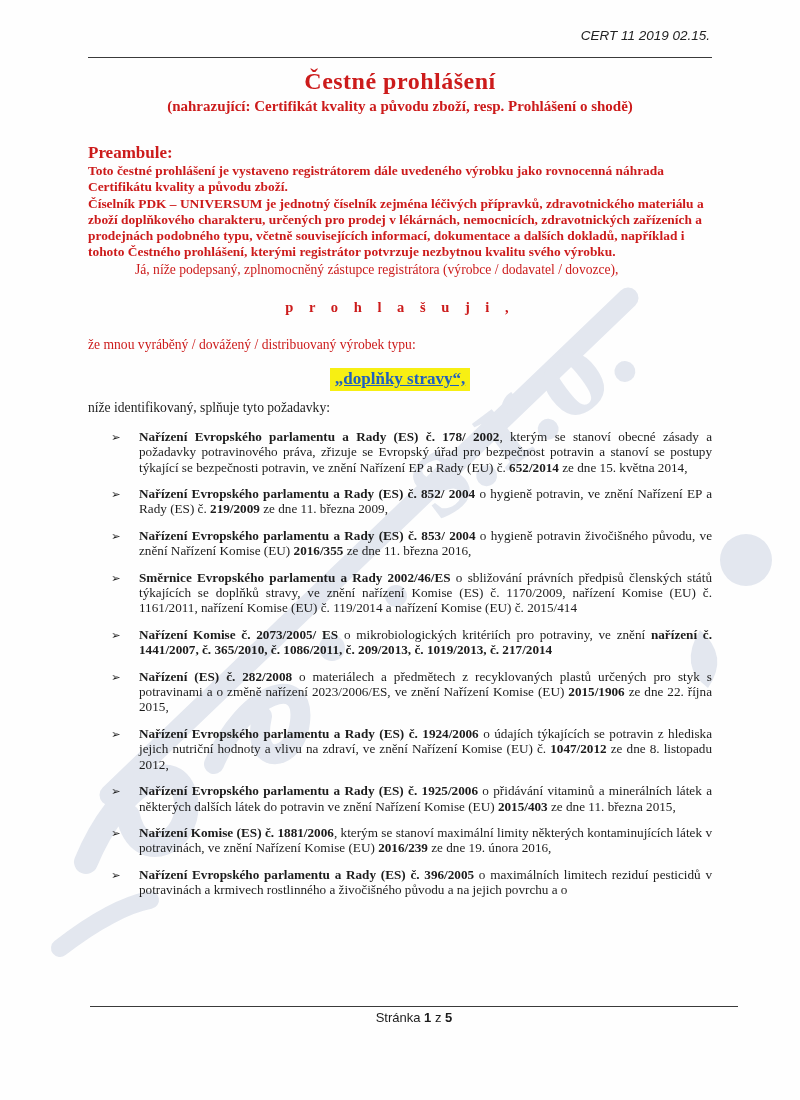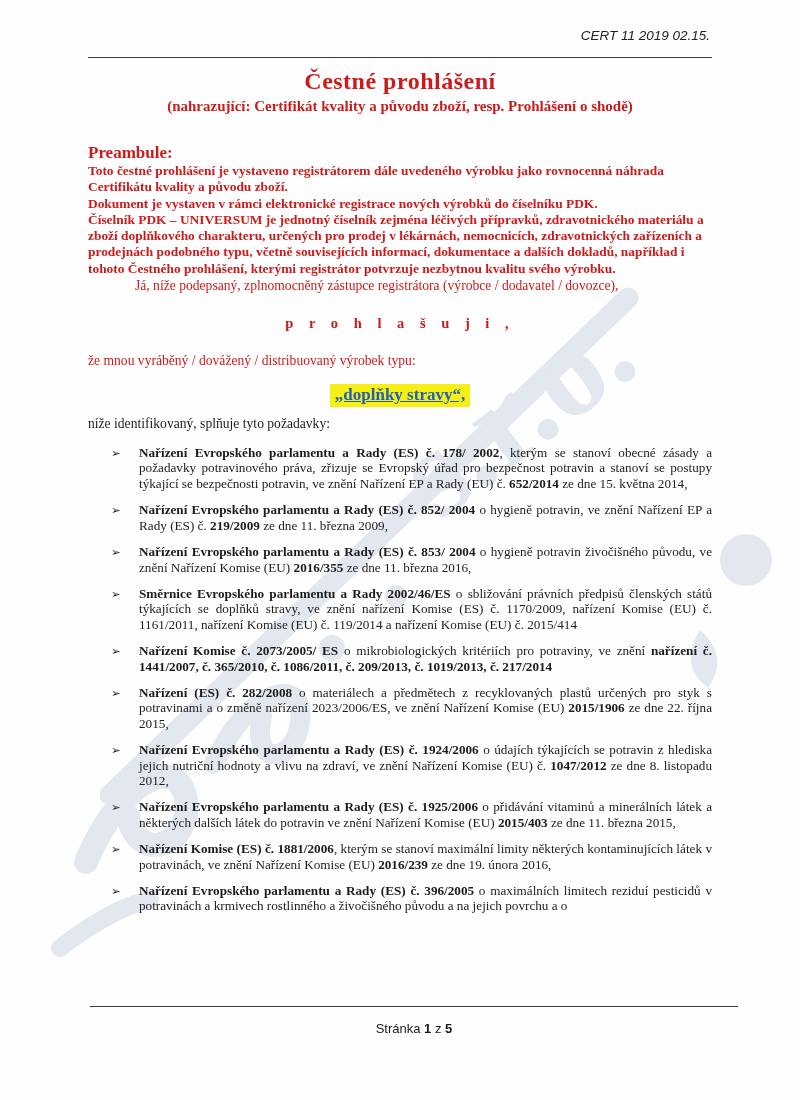--- a/index.html
+++ b/index.html
@@ -116,21 +116,21 @@
   }
   .req-text .b{font-weight:bold;}
   .footer{
     position:absolute;
     left:90px;right:62px;top:1006px;
     border-top:1.6px solid #3a3a3a;
     text-align:center;
     font-family:"Liberation Sans", sans-serif;
     font-size:13px;
     color:#1c1c1c;
-    padding-top:14px;
+    padding-top:3px;
     z-index:1;
   }
   .footer .b{font-weight:bold;}
 </style>
 </head>
 <body>
 
 <div class="page" style="--red: #cc1b1b; --yellow: #f7ef13; --blue: #1f5fc0;">
 
   <svg class="watermark" width="800" height="1100" viewBox="0 0 800 1100" aria-hidden="true">
@@ -155,21 +155,20 @@
 
     <div class="ref-line">CERT 11 2019 02.15.</div>
 
     <hr class="top-rule">
 
     <h1 class="doc-title">Čestné prohlášení</h1>
     <div class="doc-subtitle">(nahrazující: Certifikát kvality a původu zboží, resp. Prohlášení o shodě)</div>
 
     <div class="preamble-heading">Preambule:</div>
     <p class="preamble-par">Toto čestné prohlášení je vystaveno registrátorem dále uvedeného výrobku jako rovnocenná náhrada Certifikátu kvality a původu zboží.</p>
-    <p class="preamble-par">Dokument je vystaven v rámci elektronické registrace nových výrobků do číselníku PDK.</p>
     <p class="preamble-par">Číselník PDK – UNIVERSUM je jednotný číselník zejména léčivých přípravků, zdravotnického materiálu a zboží doplňkového charakteru, určených pro prodej v lékárnách, nemocnicích, zdravotnických zařízeních a prodejnách podobného typu, včetně souvisejících informací, dokumentace a dalších dokladů, například i tohoto Čestného prohlášení, kterými registrátor potvrzuje nezbytnou kvalitu svého výrobku.</p>
 
     <div class="decl-intro">Já, níže podepsaný, zplnomocněný zástupce registrátora (výrobce / dodavatel / dovozce),</div>
     <div class="decl-verb">p r o h l a š u j i ,</div>
     <div class="product-intro">že mnou vyráběný / dovážený  / distribuovaný výrobek typu:</div>
 
     <div class="product-type-row">
       <span class="product-type">„doplňky stravy“,</span>
     </div>
 

